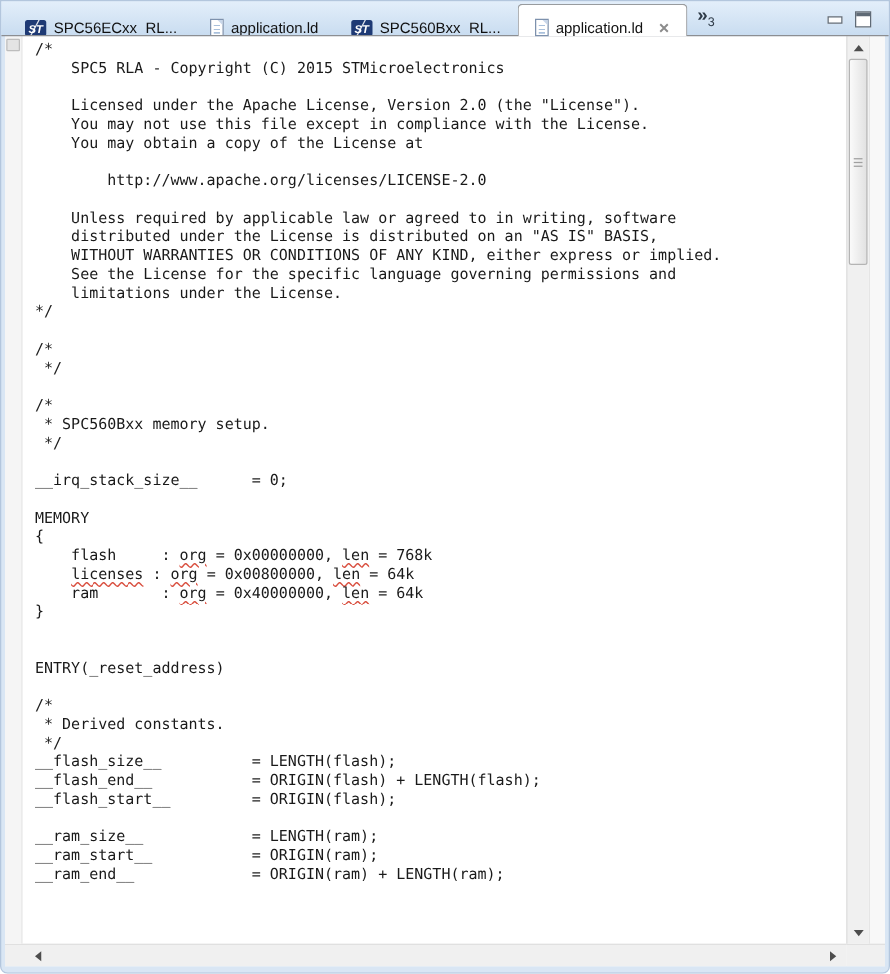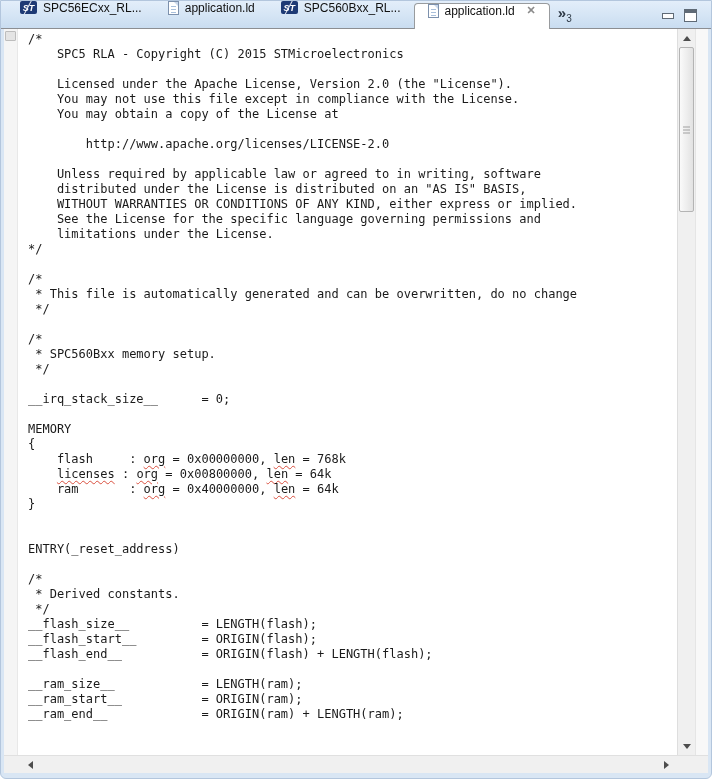--- a/index.html
+++ b/index.html
@@ -15,21 +15,21 @@
   .tabstrip {
     position:absolute; top:0; left:0; right:0; height:28px;
     background:linear-gradient(#e3eefa, #c8dcf0);
     display:flex; align-items:stretch;
   }
   .tabstrip::after {
     content:""; position:absolute; left:0; right:0; bottom:0; height:1px;
     background:#8c8e92; z-index:1;
   }
   .tab {
-    display:flex; align-items:flex-start; gap:6px; padding:0 13px;
+    display:flex; align-items:flex-end; gap:6px; padding:0 13px;
     font-size:12px; color:#111; white-space:nowrap; cursor:default;
   }
   .tab.first { margin-left:6px; }
   .tab.active {
     position:relative; z-index:2; margin-top:2px; background:#fff;
     border:1px solid #989b9e; border-bottom:none; border-radius:4px 4px 0 0;
   }
   .tab-close { font-size:11px; font-weight:bold; color:#8b8b8b; margin-left:6px; cursor:pointer; }
 
   .chevron { display:flex; align-items:flex-start; margin:5px 0 0 8px; color:#2e3a47; cursor:pointer; }
@@ -160,21 +160,20 @@
         <div class="code-line"><span>        http://www.apache.org/licenses/LICENSE-2.0</span></div>
         <div class="code-line"><span></span></div>
         <div class="code-line"><span>    Unless required by applicable law or agreed to in writing, software</span></div>
         <div class="code-line"><span>    distributed under the License is distributed on an "AS IS" BASIS,</span></div>
         <div class="code-line"><span>    WITHOUT WARRANTIES OR CONDITIONS OF ANY KIND, either express or implied.</span></div>
         <div class="code-line"><span>    See the License for the specific language governing permissions and</span></div>
         <div class="code-line"><span>    limitations under the License.</span></div>
         <div class="code-line"><span>*/</span></div>
         <div class="code-line"><span></span></div>
         <div class="code-line"><span>/*</span></div>
-        <div class="code-line"><span> * This file is automatically generated and can be overwritten, do no change</span></div>
         <div class="code-line"><span> */</span></div>
         <div class="code-line"><span></span></div>
         <div class="code-line"><span>/*</span></div>
         <div class="code-line"><span> * SPC560Bxx memory setup.</span></div>
         <div class="code-line"><span> */</span></div>
         <div class="code-line"><span></span></div>
         <div class="code-line"><span>__irq_stack_size__      = 0;</span></div>
         <div class="code-line"><span></span></div>
         <div class="code-line"><span>MEMORY</span></div>
         <div class="code-line"><span>{</span></div>
@@ -183,22 +182,22 @@
         <div class="code-line"><span>    ram       : </span><span class="squiggle">org</span><span> = 0x40000000, </span><span class="squiggle">len</span><span> = 64k</span></div>
         <div class="code-line"><span>}</span></div>
         <div class="code-line"><span></span></div>
         <div class="code-line"><span></span></div>
         <div class="code-line"><span>ENTRY(_reset_address)</span></div>
         <div class="code-line"><span></span></div>
         <div class="code-line"><span>/*</span></div>
         <div class="code-line"><span> * Derived constants.</span></div>
         <div class="code-line"><span> */</span></div>
         <div class="code-line"><span>__flash_size__          = LENGTH(flash);</span></div>
+        <div class="code-line"><span>__flash_end__           = ORIGIN(flash) + LENGTH(flash);</span></div>
         <div class="code-line"><span>__flash_start__         = ORIGIN(flash);</span></div>
-        <div class="code-line"><span>__flash_end__           = ORIGIN(flash) + LENGTH(flash);</span></div>
         <div class="code-line"><span></span></div>
         <div class="code-line"><span>__ram_size__            = LENGTH(ram);</span></div>
         <div class="code-line"><span>__ram_start__           = ORIGIN(ram);</span></div>
         <div class="code-line"><span>__ram_end__             = ORIGIN(ram) + LENGTH(ram);</span></div>
       </div>
 
     <div class="vscroll">
       <div class="arr arr-up">
           <div class="tri-up"></div>
         </div>

